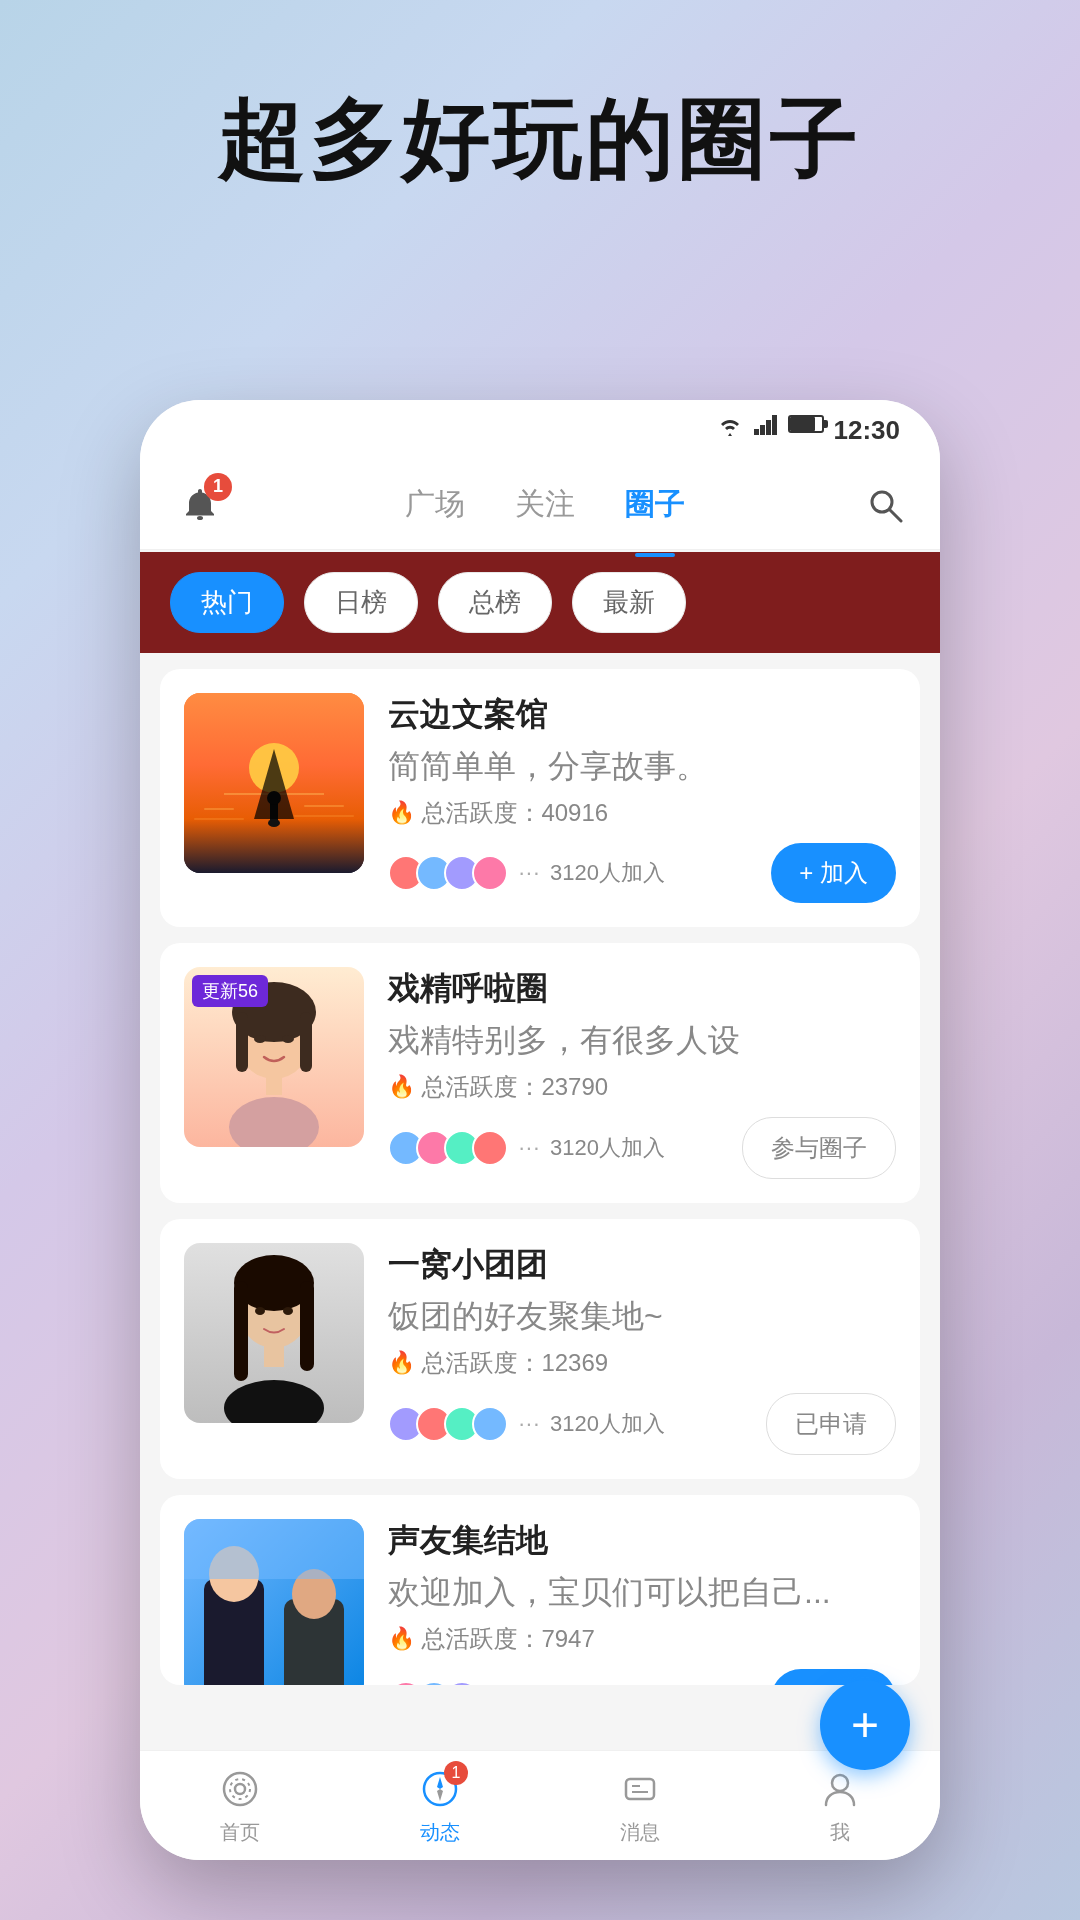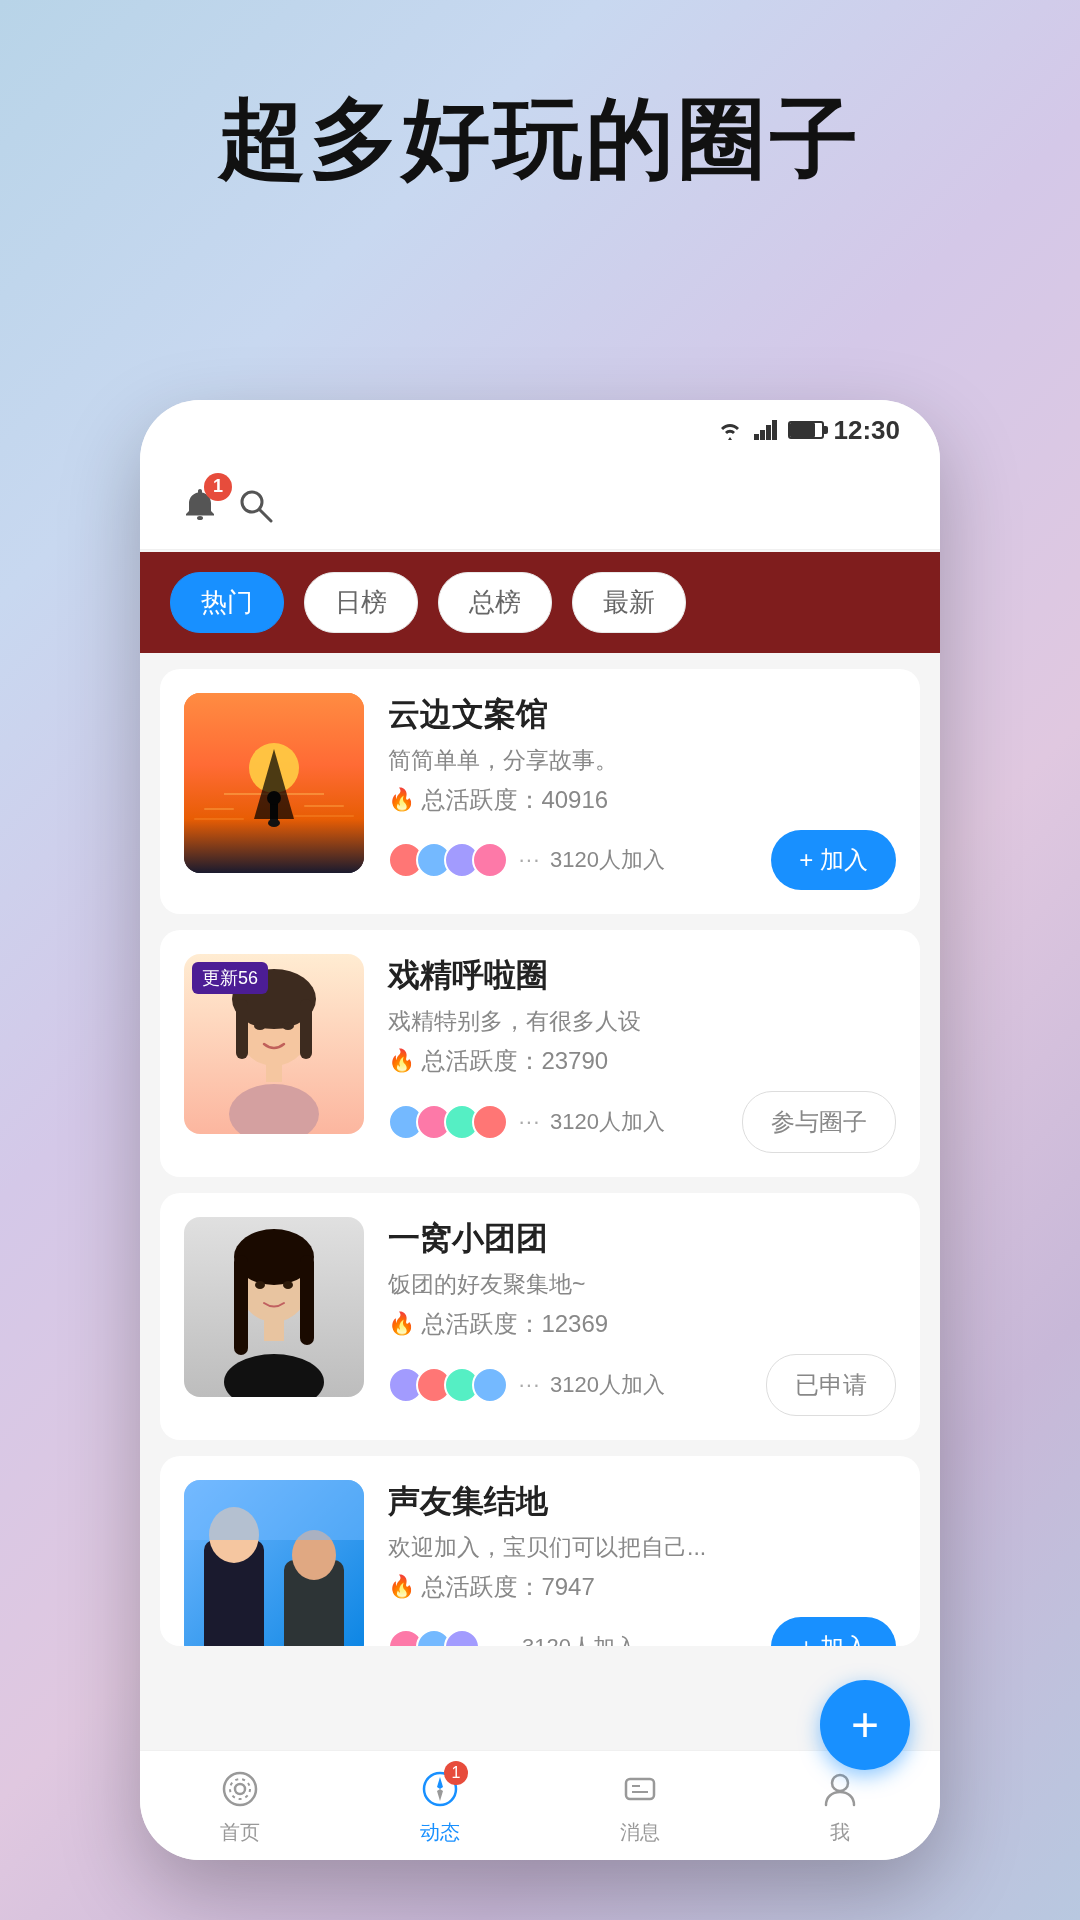--- a/index.html
+++ b/index.html
@@ -43,21 +43,21 @@
       background: white;
       height: 60px;
       display: flex;
       align-items: center;
       justify-content: flex-end;
       padding: 0 40px;
       gap: 12px;
     }
     .status-icons {
       display: flex;
-      align-items: center;
+      align-items: flex-start;
       gap: 10px;
     }
     .battery-icon { width: 36px; height: 18px; border: 2px solid #333; border-radius: 3px; position: relative; }
     .battery-icon::after { content:''; position:absolute; right:-6px; top:50%; transform:translateY(-50%); width:4px; height:8px; background:#333; border-radius:0 2px 2px 0; }
     .battery-fill { height:100%; width:80%; background:#333; border-radius:1px; }
     .status-time { font-size: 26px; font-weight: 600; color: #333; }
 
     
     .header {
       background: white;
@@ -187,21 +187,21 @@
       font-size: 18px;
       padding: 4px 10px;
       border-radius: 6px;
     }
     .circle-name {
       font-size: 32px;
       font-weight: 700;
       color: #222;
     }
     .circle-desc {
-      font-size: 23px;
+      font-size: 32px;
       color: #888;
     }
     .circle-activity {
       font-size: 24px;
       color: #888;
       display: flex;
       align-items: center;
       gap: 6px;
     }
     .fire-icon {
@@ -407,20 +407,25 @@
     </div>
   </div>
 
   <div class="header">
     <div class="bell-container">
       <svg width="40" height="40" viewBox="0 0 40 40">
         <path d="M20 4c-1.1 0-2 .9-2 2v1.5C12.5 8.8 9 13 9 18v8l-3 3v1.5h28V29l-3-3v-8c0-5-3.5-9.2-9-10.5V6c0-1.1-.9-2-2-2z" fill="#555"></path>
         <ellipse cx="20" cy="33" rx="3" ry="2" fill="#555"></ellipse>
       </svg>
       <div class="bell-badge">1</div>
+    </div>
+    <div class="nav-tabs">
+      <span class="nav-tab">广场</span>
+      <span class="nav-tab">关注</span>
+      <span class="nav-tab active">圈子</span>
     </div>
     <div class="search-btn">
       <svg width="38" height="38" viewBox="0 0 38 38">
         <circle cx="16" cy="16" r="10" fill="none" stroke="#555" stroke-width="3"></circle>
         <line x1="24" y1="24" x2="35" y2="35" stroke="#555" stroke-width="3" stroke-linecap="round"></line>
       </svg>
     </div>
   </div>
 
   <div class="filter-bar">
@@ -475,21 +480,21 @@
             <span class="member-dots">···</span>
             <span class="member-count">3120人加入</span>
           </div>
           <button class="btn-join">+ 加入</button>
         </div>
       </div>
     </div>
 
     <div class="circle-card">
       <div class="circle-thumb" style="position:relative;">
-        <div class="update-badge" style="position:absolute;top:8px;left:8px;background:#4c1d95;color:white;font-size:18px;padding:4px 10px;border-radius:6px;z-index:2;">更新56</div>
+        <div class="update-badge" style="position:absolute;top:8px;left:8px;background:#6d28d9;color:white;font-size:18px;padding:4px 10px;border-radius:6px;z-index:2;">更新56</div>
         <svg width="180" height="180" viewBox="0 0 180 180">
           <defs>
             <linearGradient id="girl1bg" x1="0" y1="0" x2="0" y2="1">
               <stop offset="0%" stop-color="#ffecd2"></stop>
               <stop offset="100%" stop-color="#fcb69f"></stop>
             </linearGradient>
           </defs>
           <rect width="180" height="180" fill="url(#girl1bg)"></rect>
 
           <ellipse cx="90" cy="70" rx="38" ry="42" fill="#f5c6a0"></ellipse>

